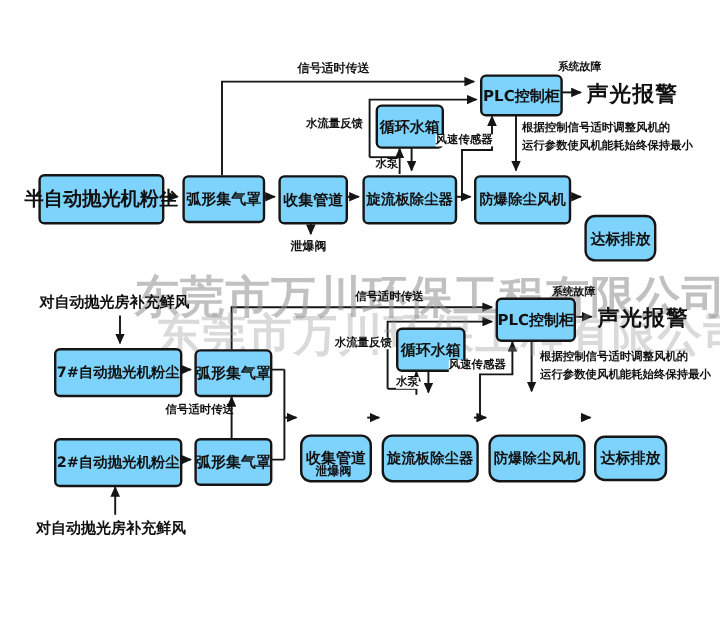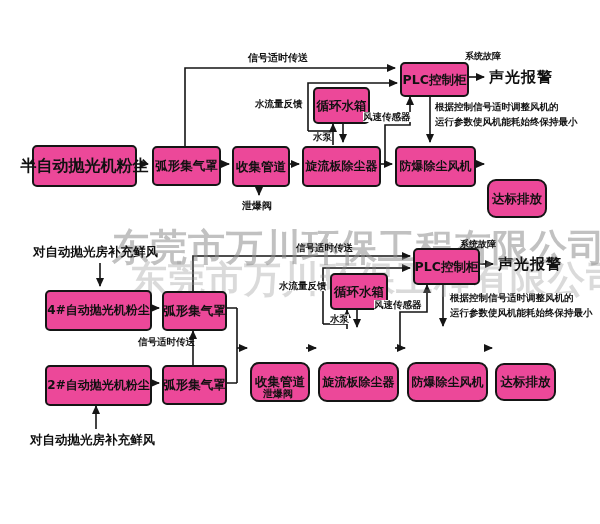--- a/index.html
+++ b/index.html
@@ -3,28 +3,28 @@
 <meta charset="utf-8">
 <style>
   html,body{margin:0;padding:0;background:#ffffff;}
   #canvas{
     position:relative;width:600px;height:524px;background:#ffffff;overflow:hidden;
     font-family:"DejaVu Sans",sans-serif;color:#111;
   }
   svg.lines{position:absolute;left:0;top:0;width:600px;height:524px;}
   .box{
     position:absolute;display:flex;align-items:center;justify-content:center;
-    background:#ec4899;border:2px solid #151515;border-radius:5px;
+    background:#7dd3fc;border:2px solid #151515;border-radius:5px;
     font-weight:600;text-align:center;line-height:1.05;white-space:nowrap;z-index:3;
   }
   .box.rounded{border-radius:9px;margin-top:32px;}
   .lbl{
     position:absolute;font-weight:700;white-space:nowrap;line-height:1.1;z-index:4;
   }
-  .alarm{font-size:15px;letter-spacing:1px;font-weight:700;}
+  .alarm{font-size:18px;letter-spacing:1px;font-weight:700;}
   .note{font-size:9.5px;}
   .watermark{
     position:absolute;z-index:1;font-weight:700;white-space:nowrap;
     color:#8f8f8f;pointer-events:none;letter-spacing:1px;
   }
 </style>
 </head>
 <body>
 
 <div id="canvas">
@@ -92,21 +92,21 @@
   <div class="lbl" style="left:255px;top:99px;font-size:9.5px;">水流量反馈</div>
   <div class="lbl" style="left:313px;top:132px;font-size:9.5px;background:#fff;">水泵</div>
   <div class="lbl" style="left:363px;top:112px;font-size:9.5px;background:#fff;">风速传感器</div>
   <div class="lbl" style="left:242px;top:200px;font-size:10px;">泄爆阀</div>
   <div class="lbl note" style="left:435px;top:102px;">根据控制信号适时调整风机的</div>
   <div class="lbl note" style="left:435px;top:117px;">运行参数使风机能耗始终保持最小</div>
 
   <div class="lbl" style="left:33px;top:245px;font-size:12.5px;z-index:4;">对自动抛光房补充鲜风</div>
   <div class="lbl" style="left:30px;top:433px;font-size:12.5px;">对自动抛光房补充鲜风</div>
 
-  <div class="box" style="left:45px;top:290px;width:103px;height:37px;font-size:12px;">4#自动抛光机粉尘</div>
+  <div class="box" style="left:45px;top:290px;width:103px;height:37px;font-size:12px;">7#自动抛光机粉尘</div>
   <div class="box" style="left:162px;top:291px;width:61px;height:36px;font-size:12.5px;">弧形集气罩</div>
   <div class="box" style="left:45px;top:365px;width:103px;height:37px;font-size:12px;">2#自动抛光机粉尘</div>
   <div class="box" style="left:162px;top:365px;width:61px;height:36px;font-size:12.5px;">弧形集气罩</div>
   <div class="box rounded" style="left:250px;top:330px;width:56px;height:36px;font-size:12.5px;">收集管道</div>
   <div class="box rounded" style="left:318px;top:330px;width:77px;height:36px;font-size:12px;">旋流板除尘器</div>
   <div class="box rounded" style="left:407px;top:330px;width:77px;height:36px;font-size:12px;">防爆除尘风机</div>
   <div class="box rounded" style="left:495px;top:331px;width:57px;height:34px;font-size:12.5px;">达标排放</div>
   <div class="box" style="left:413px;top:248px;width:63px;height:33px;font-size:12.5px;">PLC控制柜</div>
   <div class="box" style="left:330px;top:273px;width:54px;height:33px;font-size:12.5px;">循环水箱</div>
 

